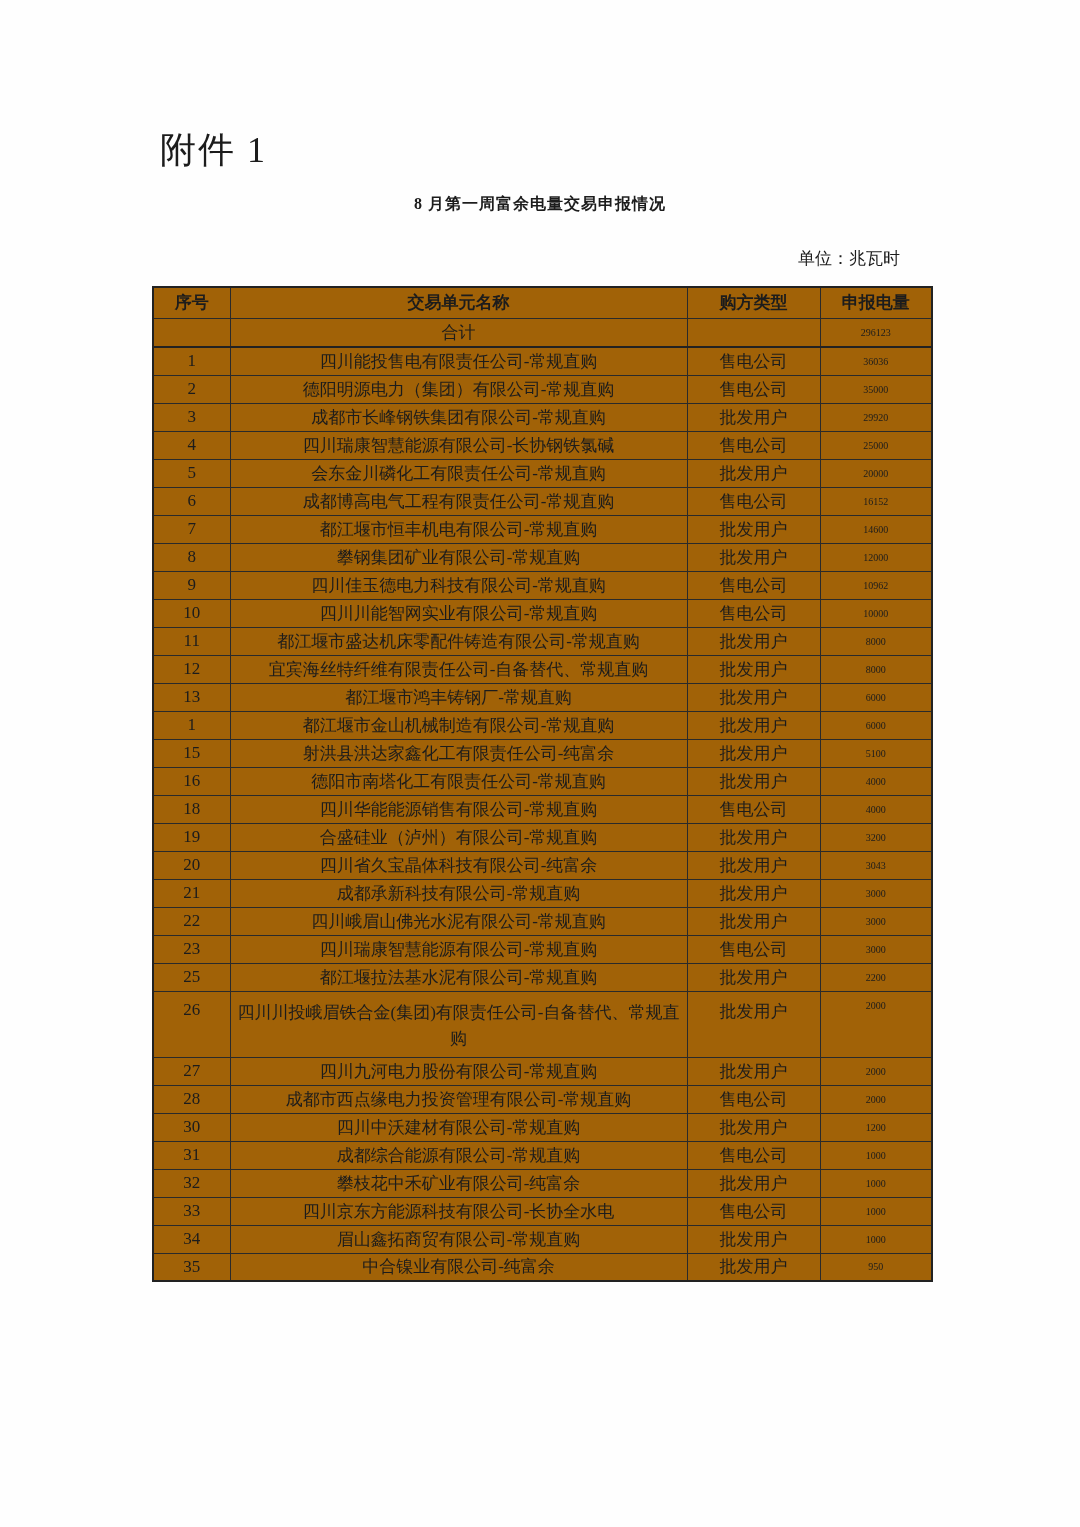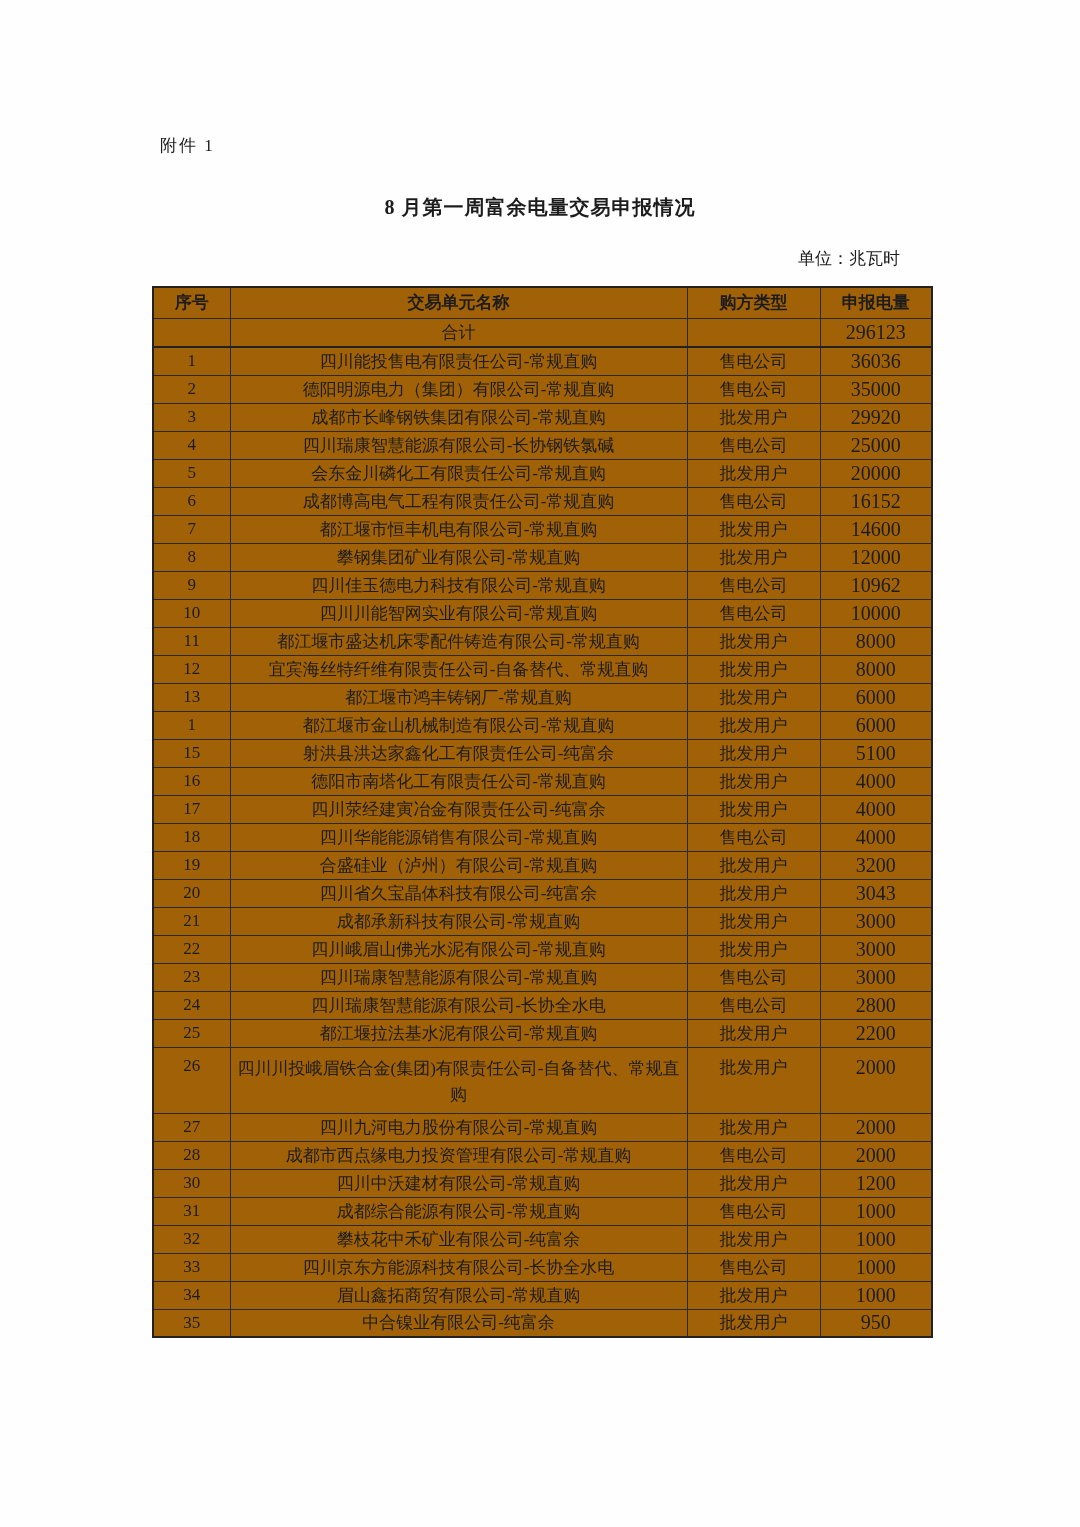--- a/index.html
+++ b/index.html
@@ -16,31 +16,31 @@
     color: #1c1c1c;
   }
   .page {
     position: absolute;
     inset: 0;
     background: #fefefe;
   }
   .attachment-label {
     position: absolute;
     left: 160px;
-    top: 134px;
-    font-size: 17px;
+    top: 126px;
+    font-size: 36px;
     letter-spacing: 2px;
   }
   .doc-title {
     position: absolute;
     top: 194px;
     left: 0;
     width: 100%;
     text-align: center;
-    font-size: 20px;
+    font-size: 16px;
     font-weight: bold;
     letter-spacing: 1px;
   }
   .unit-note {
     position: absolute;
     top: 247px;
     left: 0;
     width: 900px;
     text-align: right;
     font-size: 17px;
@@ -72,21 +72,21 @@
   }
   table.report {
     border: 2px solid #222;
   }
   table.report th {
     font-weight: bold;
     height: 31px;
     font-size: 17px;
   }
   table.report td.num {
-    font-size: 20px;
+    font-size: 10px;
     font-family: "Liberation Serif", "DejaVu Serif", serif;
   }
   tr.total-row td {
     border-bottom: 2px solid #222;
     height: 29px;
   }
   tr.tall td {
     height: 66px;
     vertical-align: top;
     padding-top: 8px;
@@ -220,26 +220,20 @@
             <td>批发用户</td>
             <td class="num">5100</td>
           </tr>
           <tr>
             <td>16</td>
             <td class="name-cell">德阳市南塔化工有限责任公司-常规直购</td>
             <td>批发用户</td>
             <td class="num">4000</td>
           </tr>
           <tr>
-            <td>17</td>
-            <td class="name-cell">四川荥经建寅冶金有限责任公司-纯富余</td>
-            <td>批发用户</td>
-            <td class="num">4000</td>
-          </tr>
-          <tr>
             <td>18</td>
             <td class="name-cell">四川华能能源销售有限公司-常规直购</td>
             <td>售电公司</td>
             <td class="num">4000</td>
           </tr>
           <tr>
             <td>19</td>
             <td class="name-cell">合盛硅业（泸州）有限公司-常规直购</td>
             <td>批发用户</td>
             <td class="num">3200</td>
@@ -260,26 +254,20 @@
             <td>22</td>
             <td class="name-cell">四川峨眉山佛光水泥有限公司-常规直购</td>
             <td>批发用户</td>
             <td class="num">3000</td>
           </tr>
           <tr>
             <td>23</td>
             <td class="name-cell">四川瑞康智慧能源有限公司-常规直购</td>
             <td>售电公司</td>
             <td class="num">3000</td>
-          </tr>
-          <tr>
-            <td>24</td>
-            <td class="name-cell">四川瑞康智慧能源有限公司-长协全水电</td>
-            <td>售电公司</td>
-            <td class="num">2800</td>
           </tr>
           <tr>
             <td>25</td>
             <td class="name-cell">都江堰拉法基水泥有限公司-常规直购</td>
             <td>批发用户</td>
             <td class="num">2200</td>
           </tr>
           <tr class="tall">
             <td>26</td>
             <td class="name-cell">四川川投峨眉铁合金(集团)有限责任公司-自备替代、常规直购</td>

